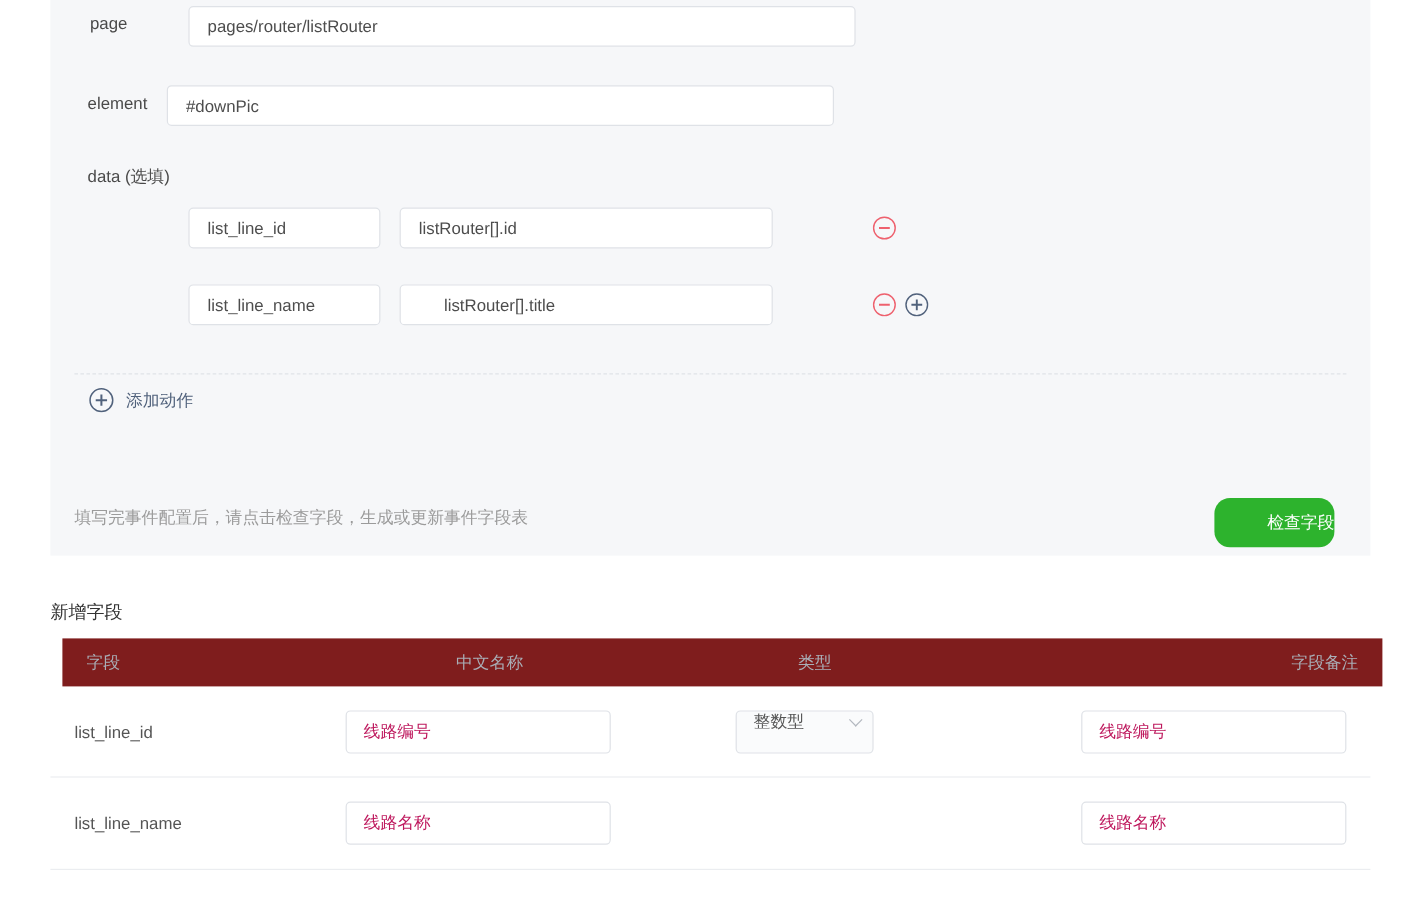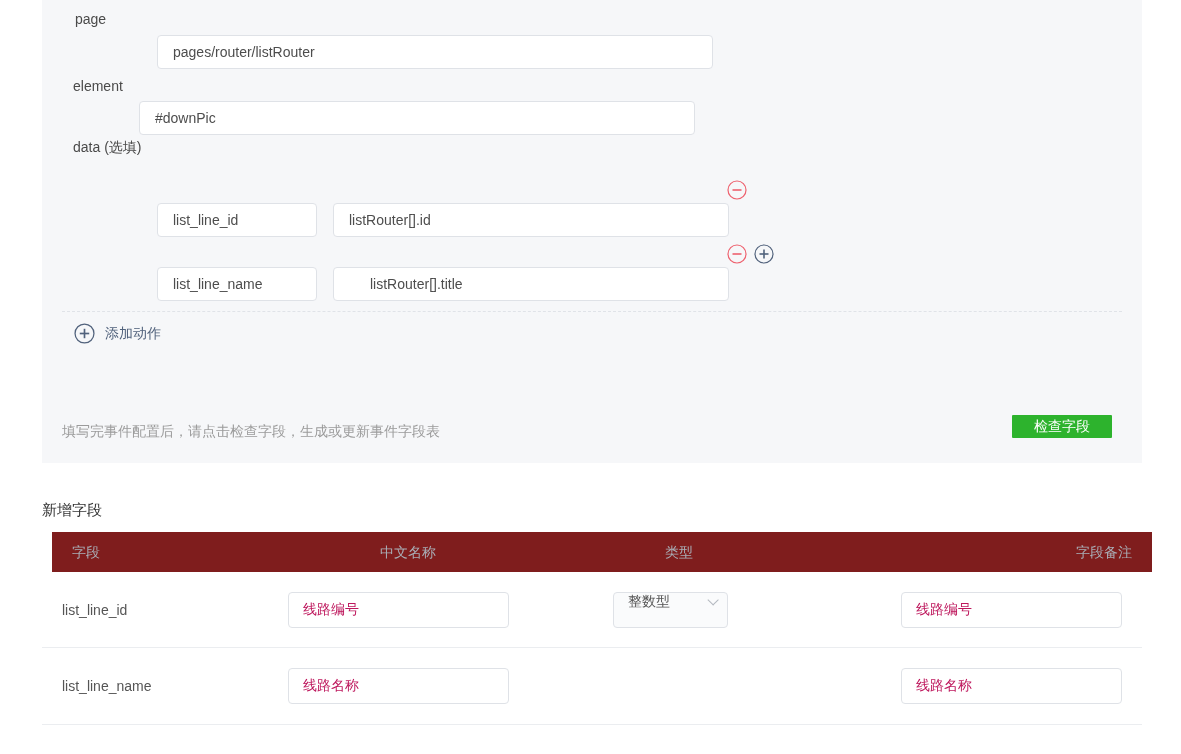--- a/index.html
+++ b/index.html
@@ -7,40 +7,40 @@
   body { font-family:"Liberation Sans","DejaVu Sans",sans-serif; }
   .stage { position:relative; width:1181px; height:754px; background:#ffffff; overflow:hidden; }
 
   
   .panel { position:absolute; left:42px; top:0; width:1100px; height:463px; background:#f6f7f9; }
   .flabel { position:absolute; font-size:14px; color:#4a4a4a; }
   .tinput {
     position:absolute; height:34px; background:#ffffff;
     border:1px solid #dfe2e7; border-radius:4px;
     font-family:"Liberation Sans","DejaVu Sans",sans-serif;
-    font-size:14px; color:#4d4d4d; padding:0 15px; outline:none;margin-top:30px;
+    font-size:14px; color:#4d4d4d; padding:0 15px; outline:none;
   }
   .pair-key { width:160px; }
-  .pair-val { width:396px; }
+  .pair-val { width:311px; }
 
   .circle-btn { position:absolute; width:20px; height:20px; cursor:pointer; background:transparent; border:none; padding:0; }
   .circle-btn svg { display:block; }
   .minus { color:#ee616e; }
   .plus  { color:#51627c; }
 
   .dash-divider { position:absolute; left:20px; right:20px; top:311px; border-top:1px dashed #e0e3e8; }
 
   .add-action { position:absolute; left:32px; top:323px; display:flex; align-items:center; cursor:pointer; color:#51627c; }
   .add-action .txt { margin-left:10px; font-size:14px; }
 
   .hint { position:absolute; left:20px; top:423px; font-size:14px; color:#9b9b9b; }
   .check-btn {
-    position:absolute; left:970px; top:415px; width:100px; height:23px;
-    background:#2db32d; color:#ffffff; border:none; border-radius:1px;
-    font-size:14px; cursor:pointer; font-family:"Liberation Sans","DejaVu Sans",sans-serif;
+    position:absolute; left:970px; top:415px; width:100px; height:41px;
+    background:#2db32d; color:#ffffff; border:none; border-radius:13px;
+    font-size:14px; cursor:pointer; font-family:"Liberation Sans","DejaVu Sans",sans-serif;text-align:right;
   }
 
   
   .section-title { position:absolute; left:42px; top:501px; font-size:15px; color:#333333; }
   .thead { position:absolute; left:52px; top:532px; width:1100px; height:40px; background:#7f1d1d; }
   .th { position:absolute; top:12px; font-size:14px; color:#a9aeb6; }
   .th-field  { left:20px; }
   .th-cn     { left:328px; }
   .th-type   { left:613px; }
   .th-remark { right:20px; }

